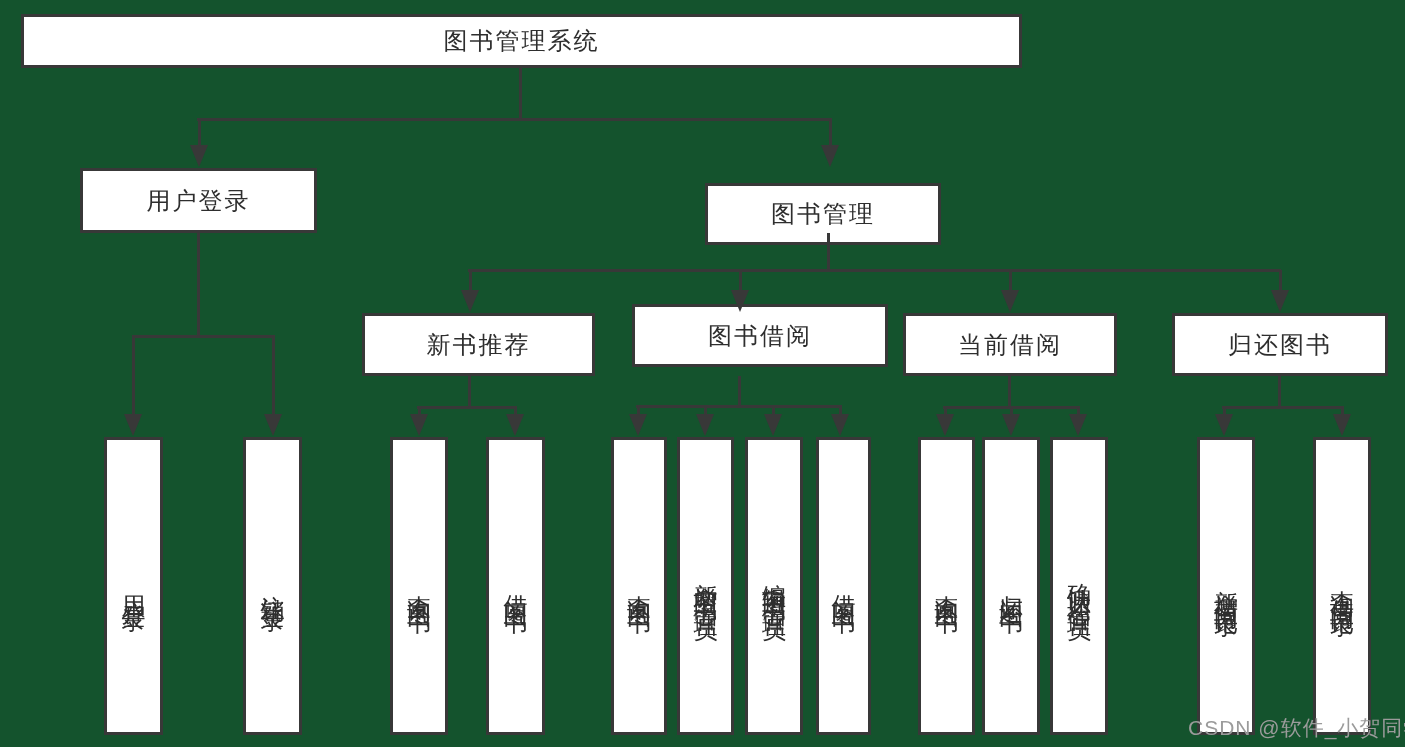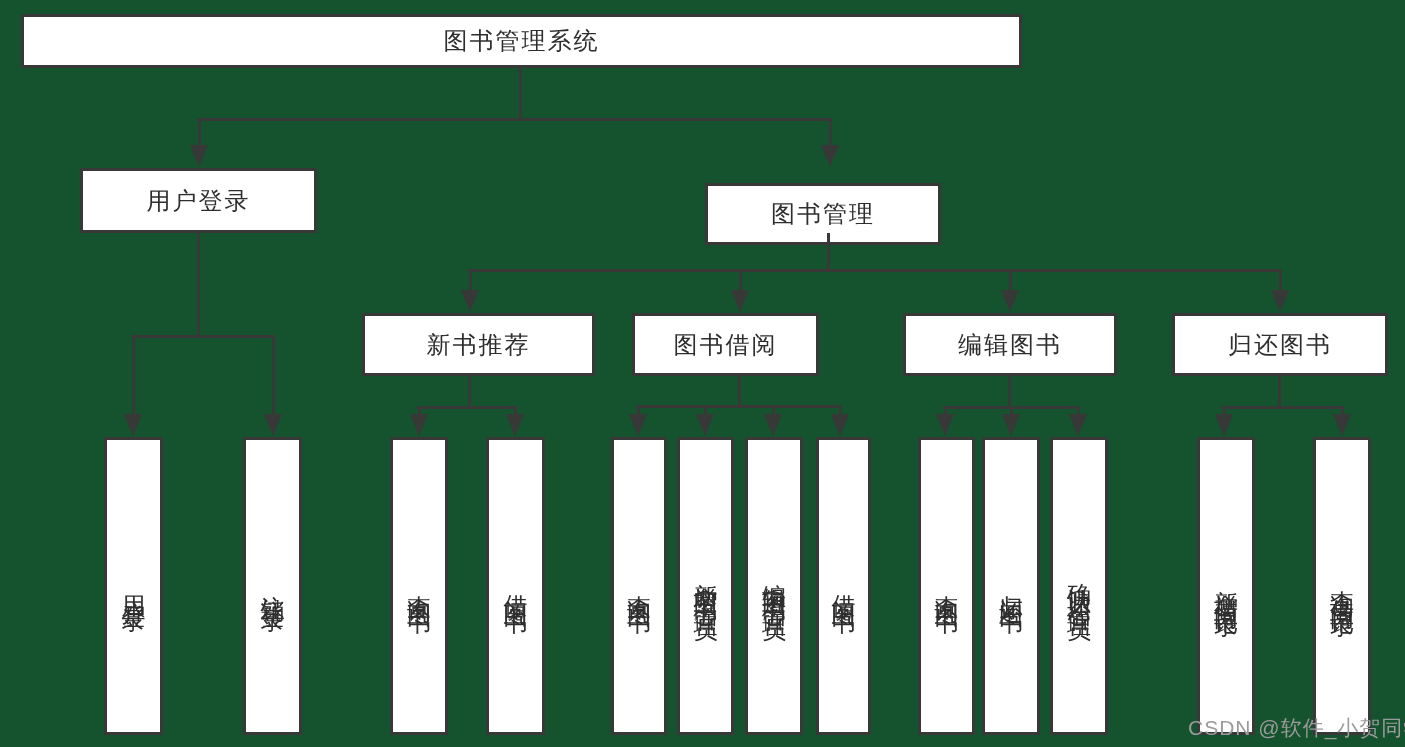--- a/index.html
+++ b/index.html
@@ -40,25 +40,25 @@
   <div class="box" style="left:80px; top:168px; width:237px; height:65px;">
     <span>用户登录</span>
   </div>
   <div class="box" style="left:705px; top:168px; width:236px; height:62px;margin-top:15px;">
     <span>图书管理</span>
   </div>
 
   <div class="box" style="left:362px; top:313px; width:233px; height:63px;">
     <span>新书推荐</span>
   </div>
-  <div class="box" style="left:632px; top:313px; width:187px; height:63px;">
+  <div class="box" style="left:632px; top:304px; width:256px; height:63px;">
     <span>图书借阅</span>
   </div>
   <div class="box" style="left:903px; top:313px; width:214px; height:63px;">
-    <span>编辑图书</span>
+    <span>当前借阅</span>
   </div>
   <div class="box" style="left:1172px; top:313px; width:216px; height:63px;">
     <span>归还图书</span>
   </div>
 
   <div class="box leaf" style="left:104px; top:437px; width:59px; height:298px;">
     <span>用户登录</span>
   </div>
   <div class="box leaf" style="left:243px; top:437px; width:59px; height:298px;">
     <span>注销登录</span>

